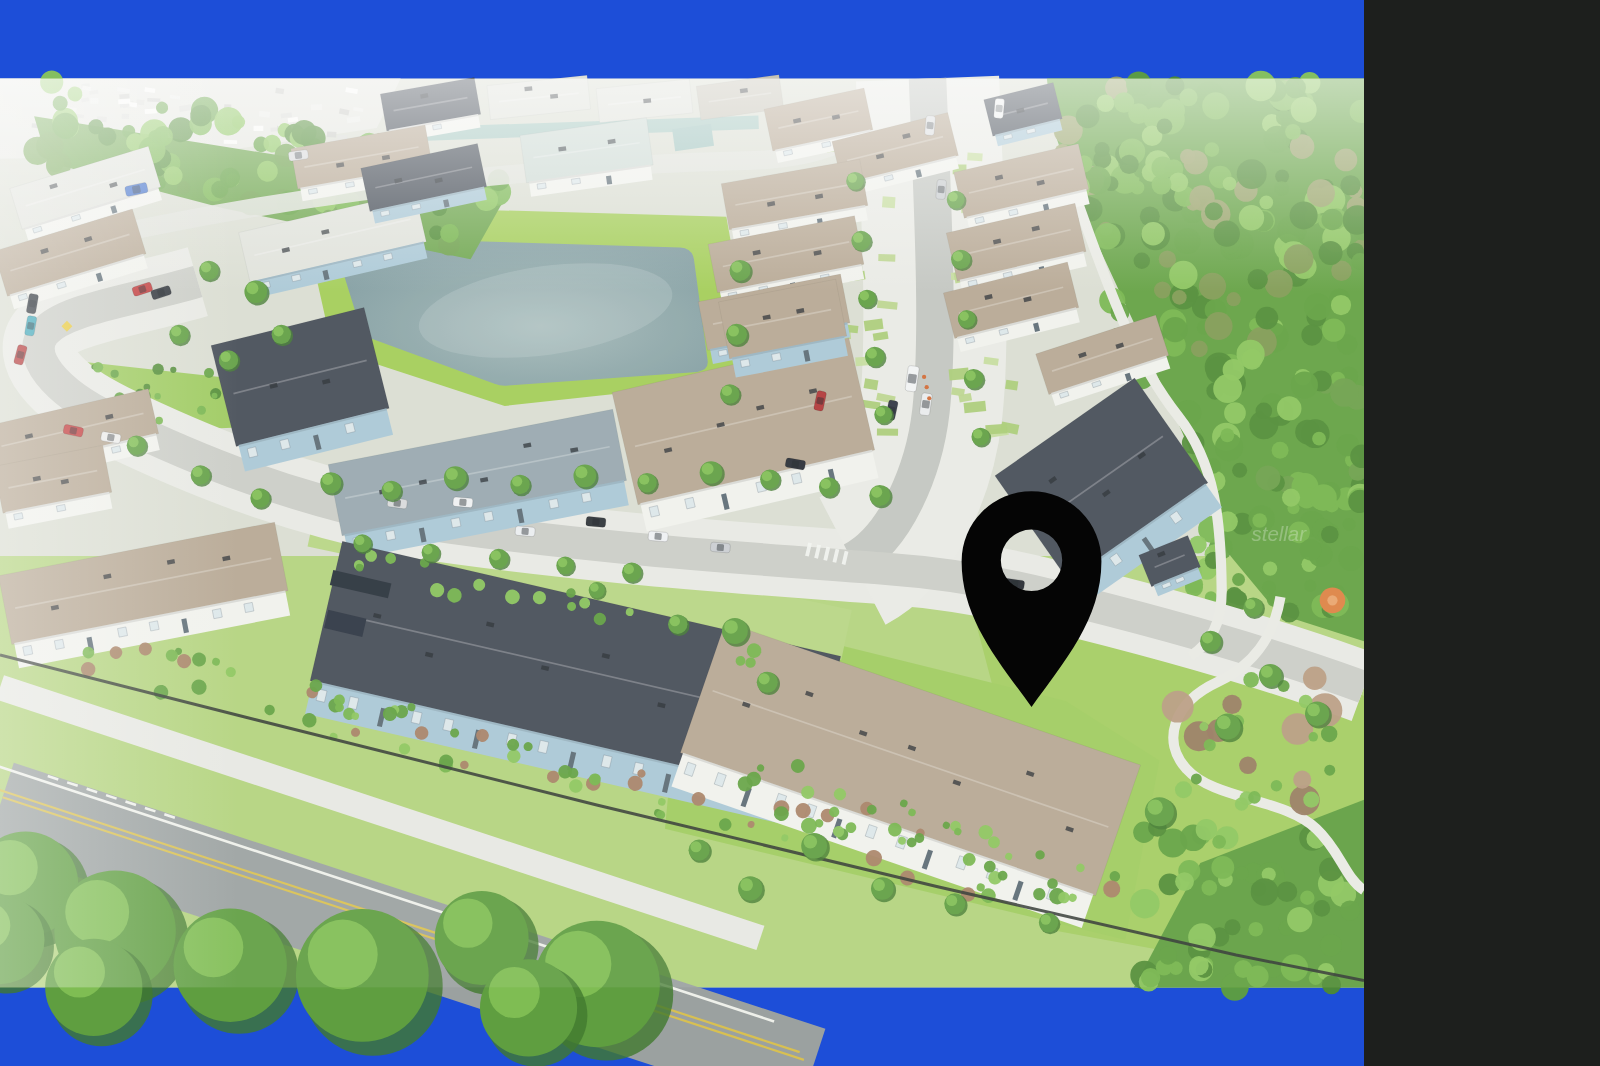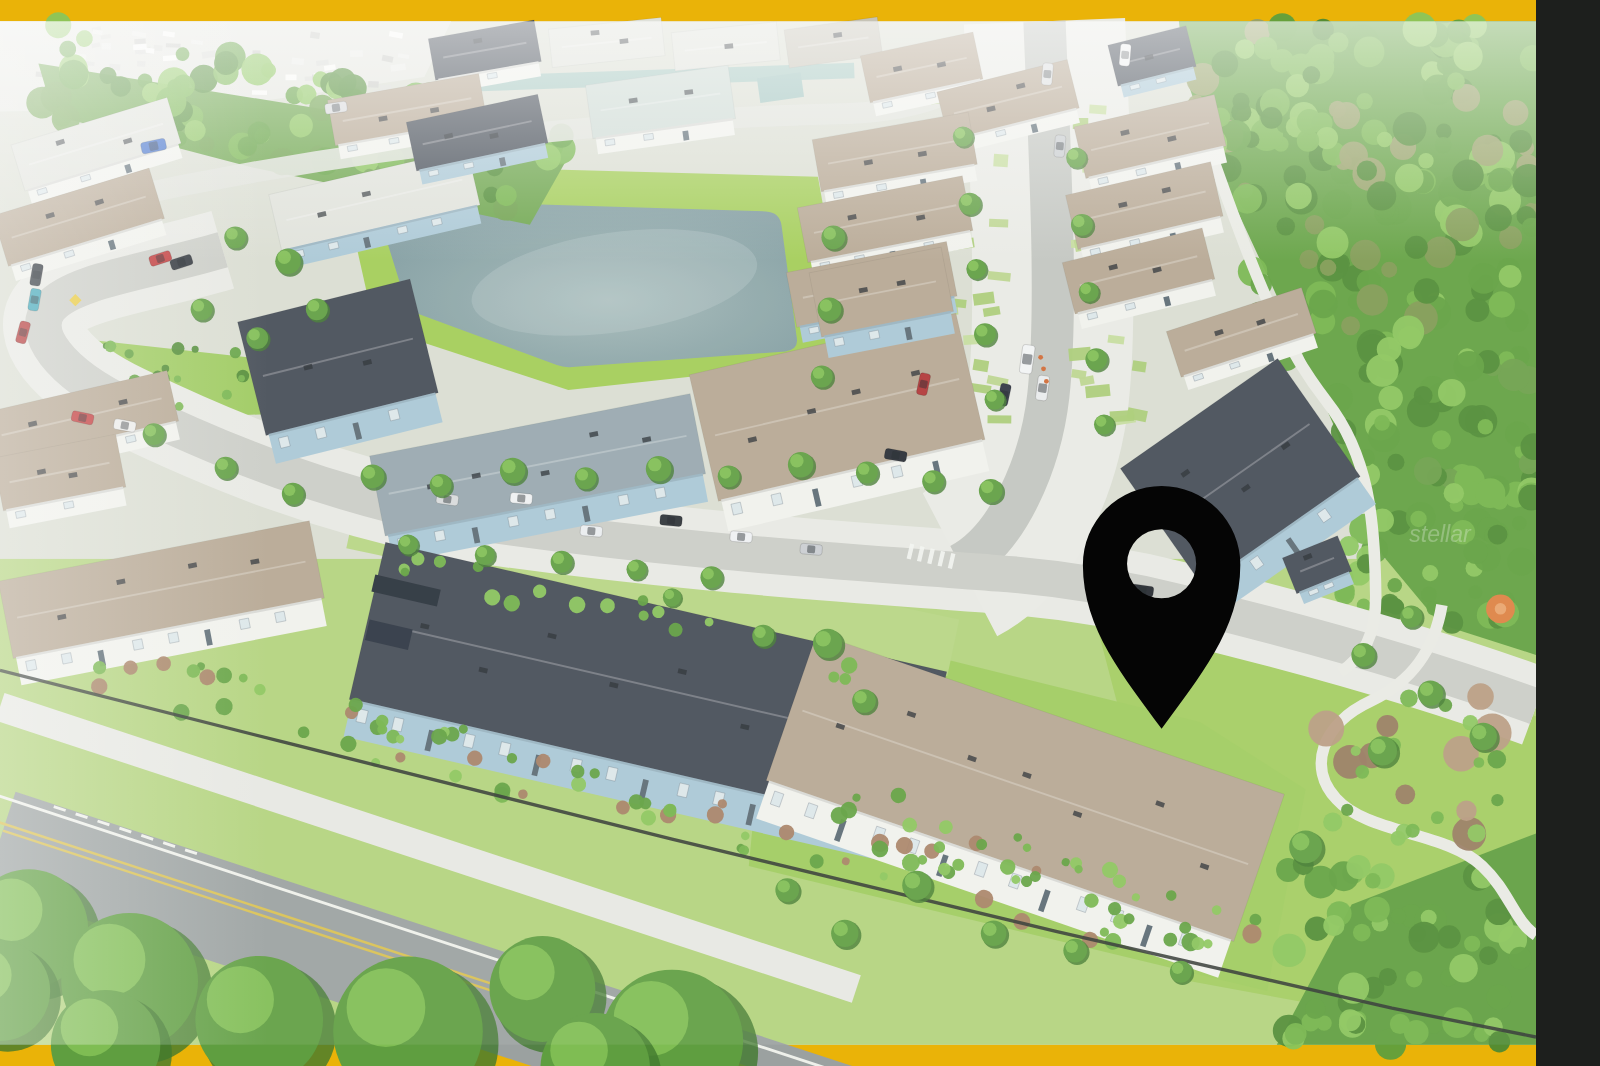--- a/index.html
+++ b/index.html
@@ -1,16 +1,16 @@
 <!DOCTYPE html>
 <html><head>
 <meta charset="utf-8">
 <style>
   html,body{margin:0;padding:0;background:#1d1f1d;}
-  .stage{position:relative;width:1536px;height:1066px;overflow:hidden;background:#eab308;
+  .stage{position:relative;width:1364px;height:1066px;overflow:hidden;background:#1d4ed8;
          font-family:"Liberation Sans", sans-serif;}
   .stage svg{position:absolute;left:0;top:0;width:100%;height:100%;display:block;}
 </style>
 </head>
 <body>
 
 <div class="stage">
   <svg id="scene" viewBox="0 0 1600 1066" xmlns="http://www.w3.org/2000/svg">
     <defs>
       <radialGradient id="pondGrad" cx="55%" cy="60%" r="75%">

